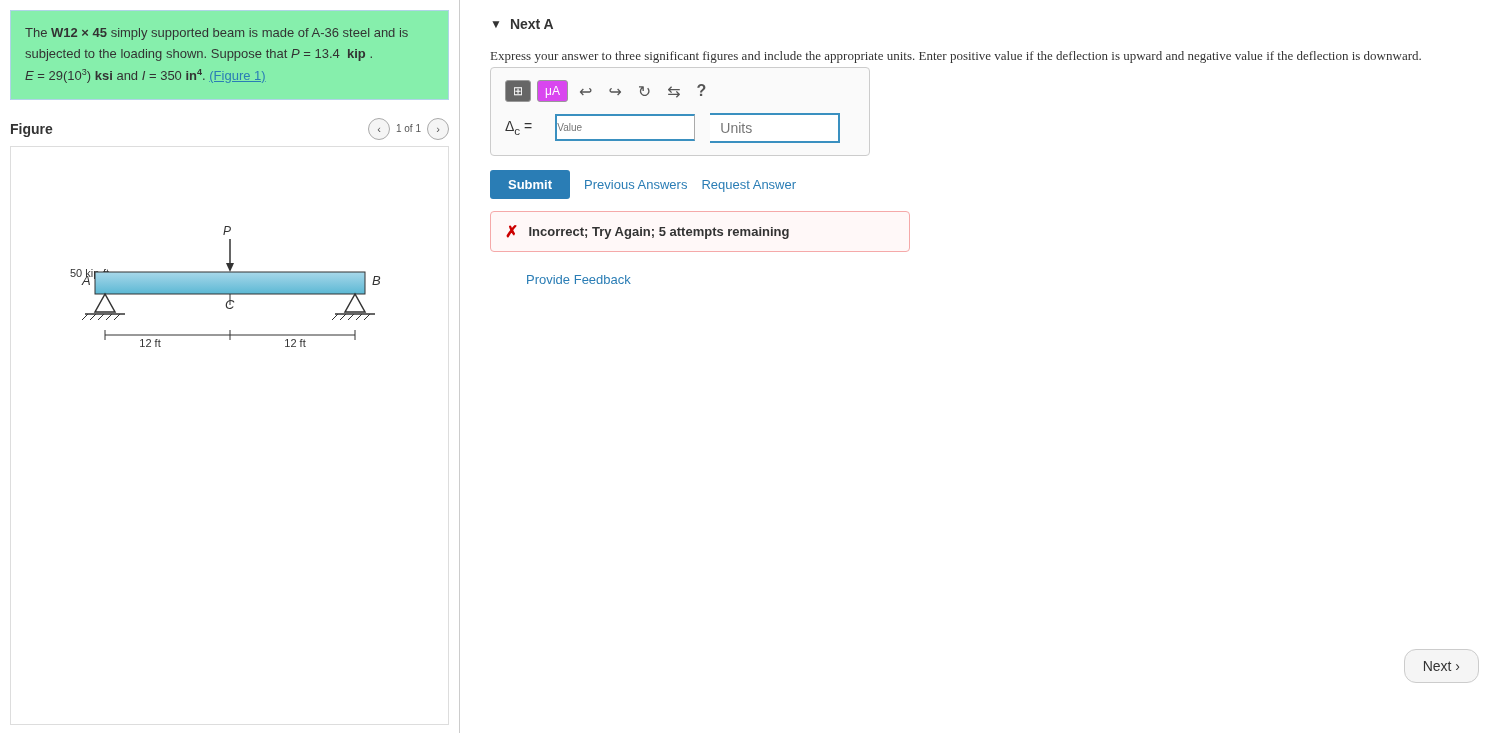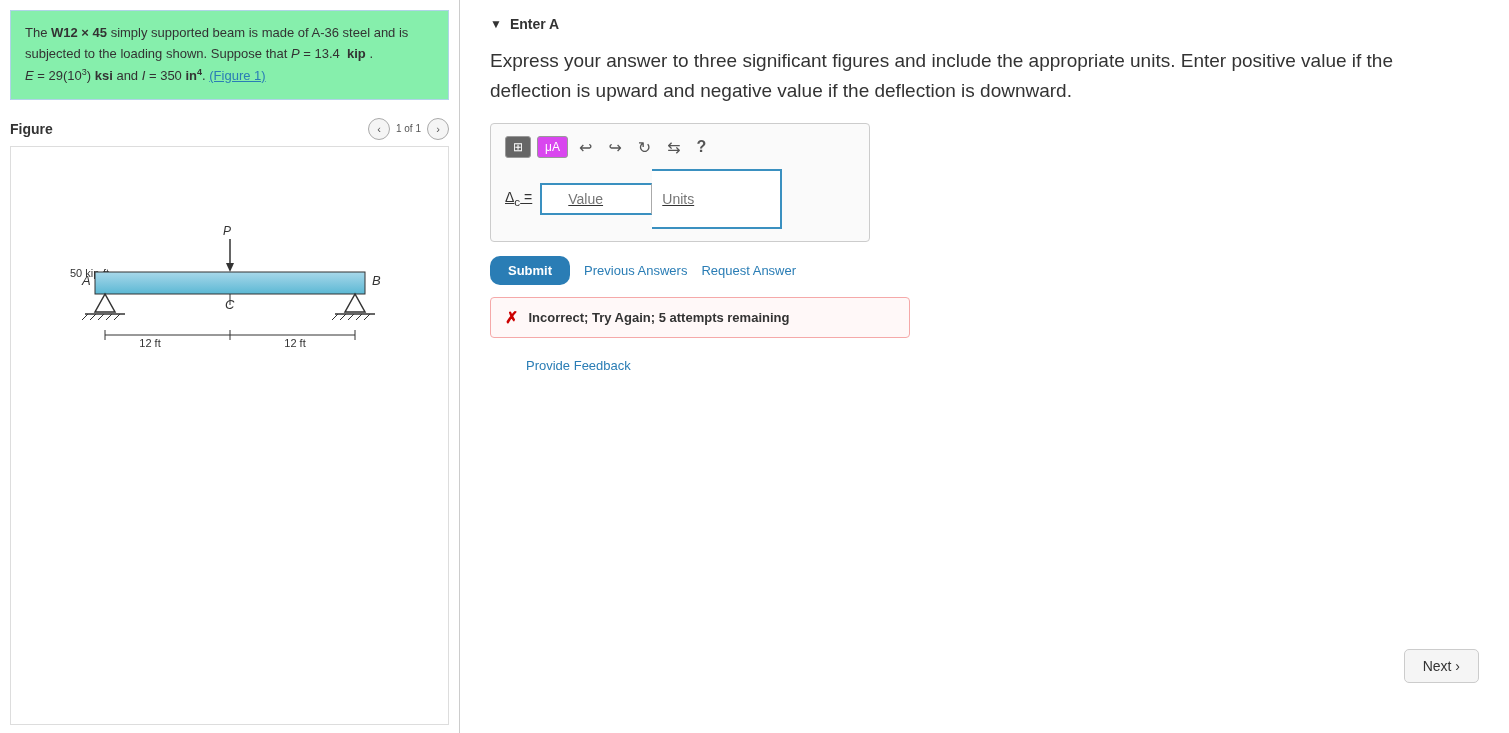--- a/index.html
+++ b/index.html
@@ -69,23 +69,23 @@
       font-weight: bold;
       font-size: 14px;
     }
     .collapse-arrow { cursor: pointer; font-size: 12px; }
     .question-text {
       margin-bottom: 8px;
       font-size: 13px;
     }
     .question-text .highlight { color: #d44000; }
     .instructions {
-      font-size: 19px;
-      margin-bottom: 16px;
+      font-size: 13px;
       line-height: 1.6;
+      font-family: Liberation Serif, serif;
     }
     
     .answer-box {
       border: 1px solid #ccc;
       border-radius: 4px;
       padding: 12px 14px;
       display: inline-block;
       background: #fafafa;
       margin-bottom: 14px;
       min-width: 380px;
@@ -107,59 +107,58 @@
       display: flex; align-items: center; gap: 3px;
     }
     .toolbar-btn.active { background: #666; }
     .toolbar-icon-btn {
       border: none; background: transparent; cursor: pointer;
       font-size: 16px; color: #555; padding: 2px 5px;
     }
     .input-row {
       display: flex;
       align-items: center;
-      gap: 0;
-      text-decoration: underline;
+      gap: 15px;
     }
     .input-label {
       font-size: 14px;
       margin-right: 8px;
       white-space: nowrap;
     }
     .value-input {
       border: 2px solid #3a90c0;
       border-right: 1px solid #aaa;
-      padding: 6px 26px;
-      font-size: 14px;
-      width: 112px;
+      padding: 6px 0;
+      font-size: 10px;
+      width: 140px;
       outline: none;
       color: #aaa;
     }
     .units-input {
       border: 2px solid #3a90c0;
       border-left: none;
-      padding: 20px 10px;
+      padding: 5px 10px;
       font-size: 14px;
       width: 130px;
       outline: none;
       color: #be185d;
     }
     
     .submit-row {
       display: flex;
       align-items: center;
       gap: 14px;
       margin-bottom: 12px;
     }
     .submit-btn {
       background: #2a7db5;
       color: #fff;
       border: none;
       padding: 7px 18px;
-      border-radius: 10px;
+      border-radius: 3px;
       font-size: 13px;
       cursor: pointer;
       font-weight: bold;
     }
     .link-btn {
       color: #2a7db5;
       background: none;
       border: none;
       cursor: pointer;
       font-size: 13px;
@@ -177,21 +176,21 @@
       font-size: 13px;
       font-weight: bold;
       max-width: 420px;
       margin-bottom: 20px;
     }
     .error-icon { color: #cc0000; font-size: 16px; font-weight: bold; }
     .next-btn {
       background: #f5f5f5;
       border: 1px solid #ccc;
       padding: 8px 18px;
-      border-radius: 5px;
+      border-radius: 12px;
       cursor: pointer;
       font-size: 14px;
       color: #333;
       position: absolute;
       right: 30px;
       bottom: 50px;
     }
     .provide-feedback-link {
       color: #2a7db5;
       text-decoration: none;
@@ -276,21 +275,21 @@
           <line x1="190" y1="137" x2="190" y2="148" stroke="#333" stroke-width="1"></line>
         </svg>
       </div>
     </div>
   </div>
 </div>
 
 <div class="right-panel">
   <div class="part-header">
     <span class="collapse-arrow">▼</span>
-    <span>Enter A</span>
+    <span>Next A</span>
   </div>
 
 
   <div class="instructions">
     <span>Express your answer to three significant figures and include the appropriate units. Enter positive value if the deflection is upward and negative value if the deflection is downward.</span>
   </div>
 
   <div class="answer-box">
     <div class="toolbar">
       <button class="toolbar-btn active">

